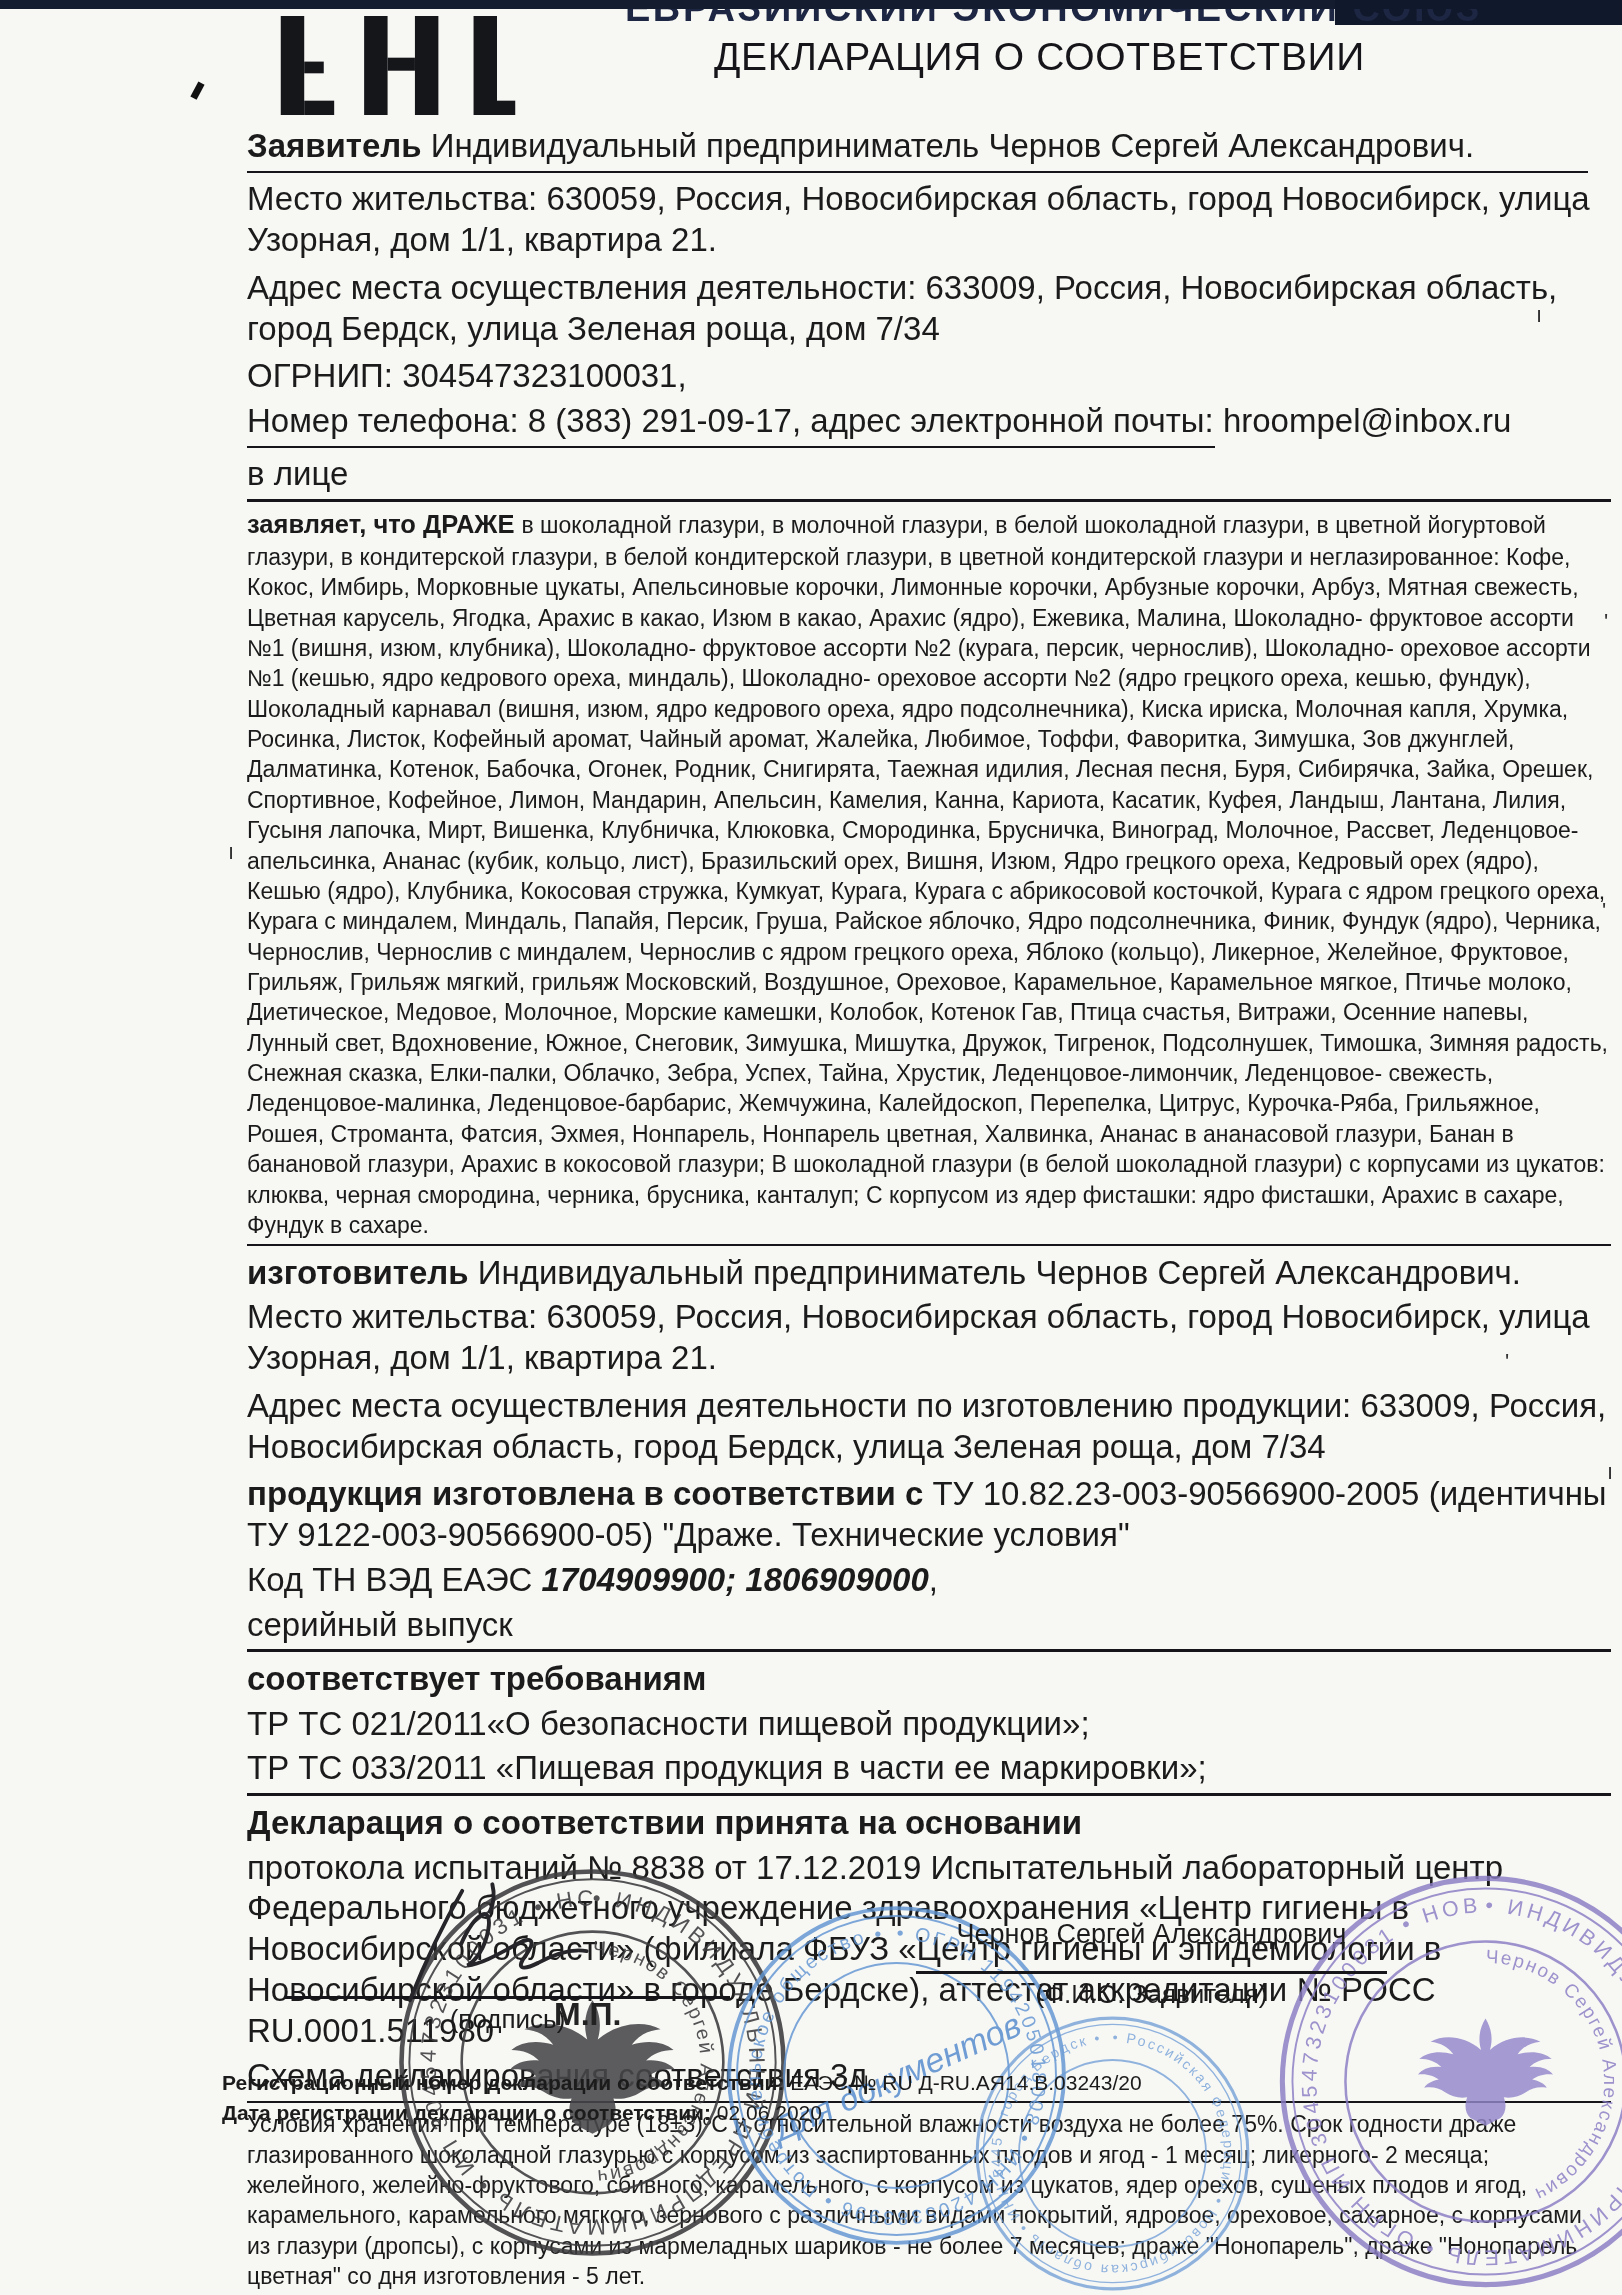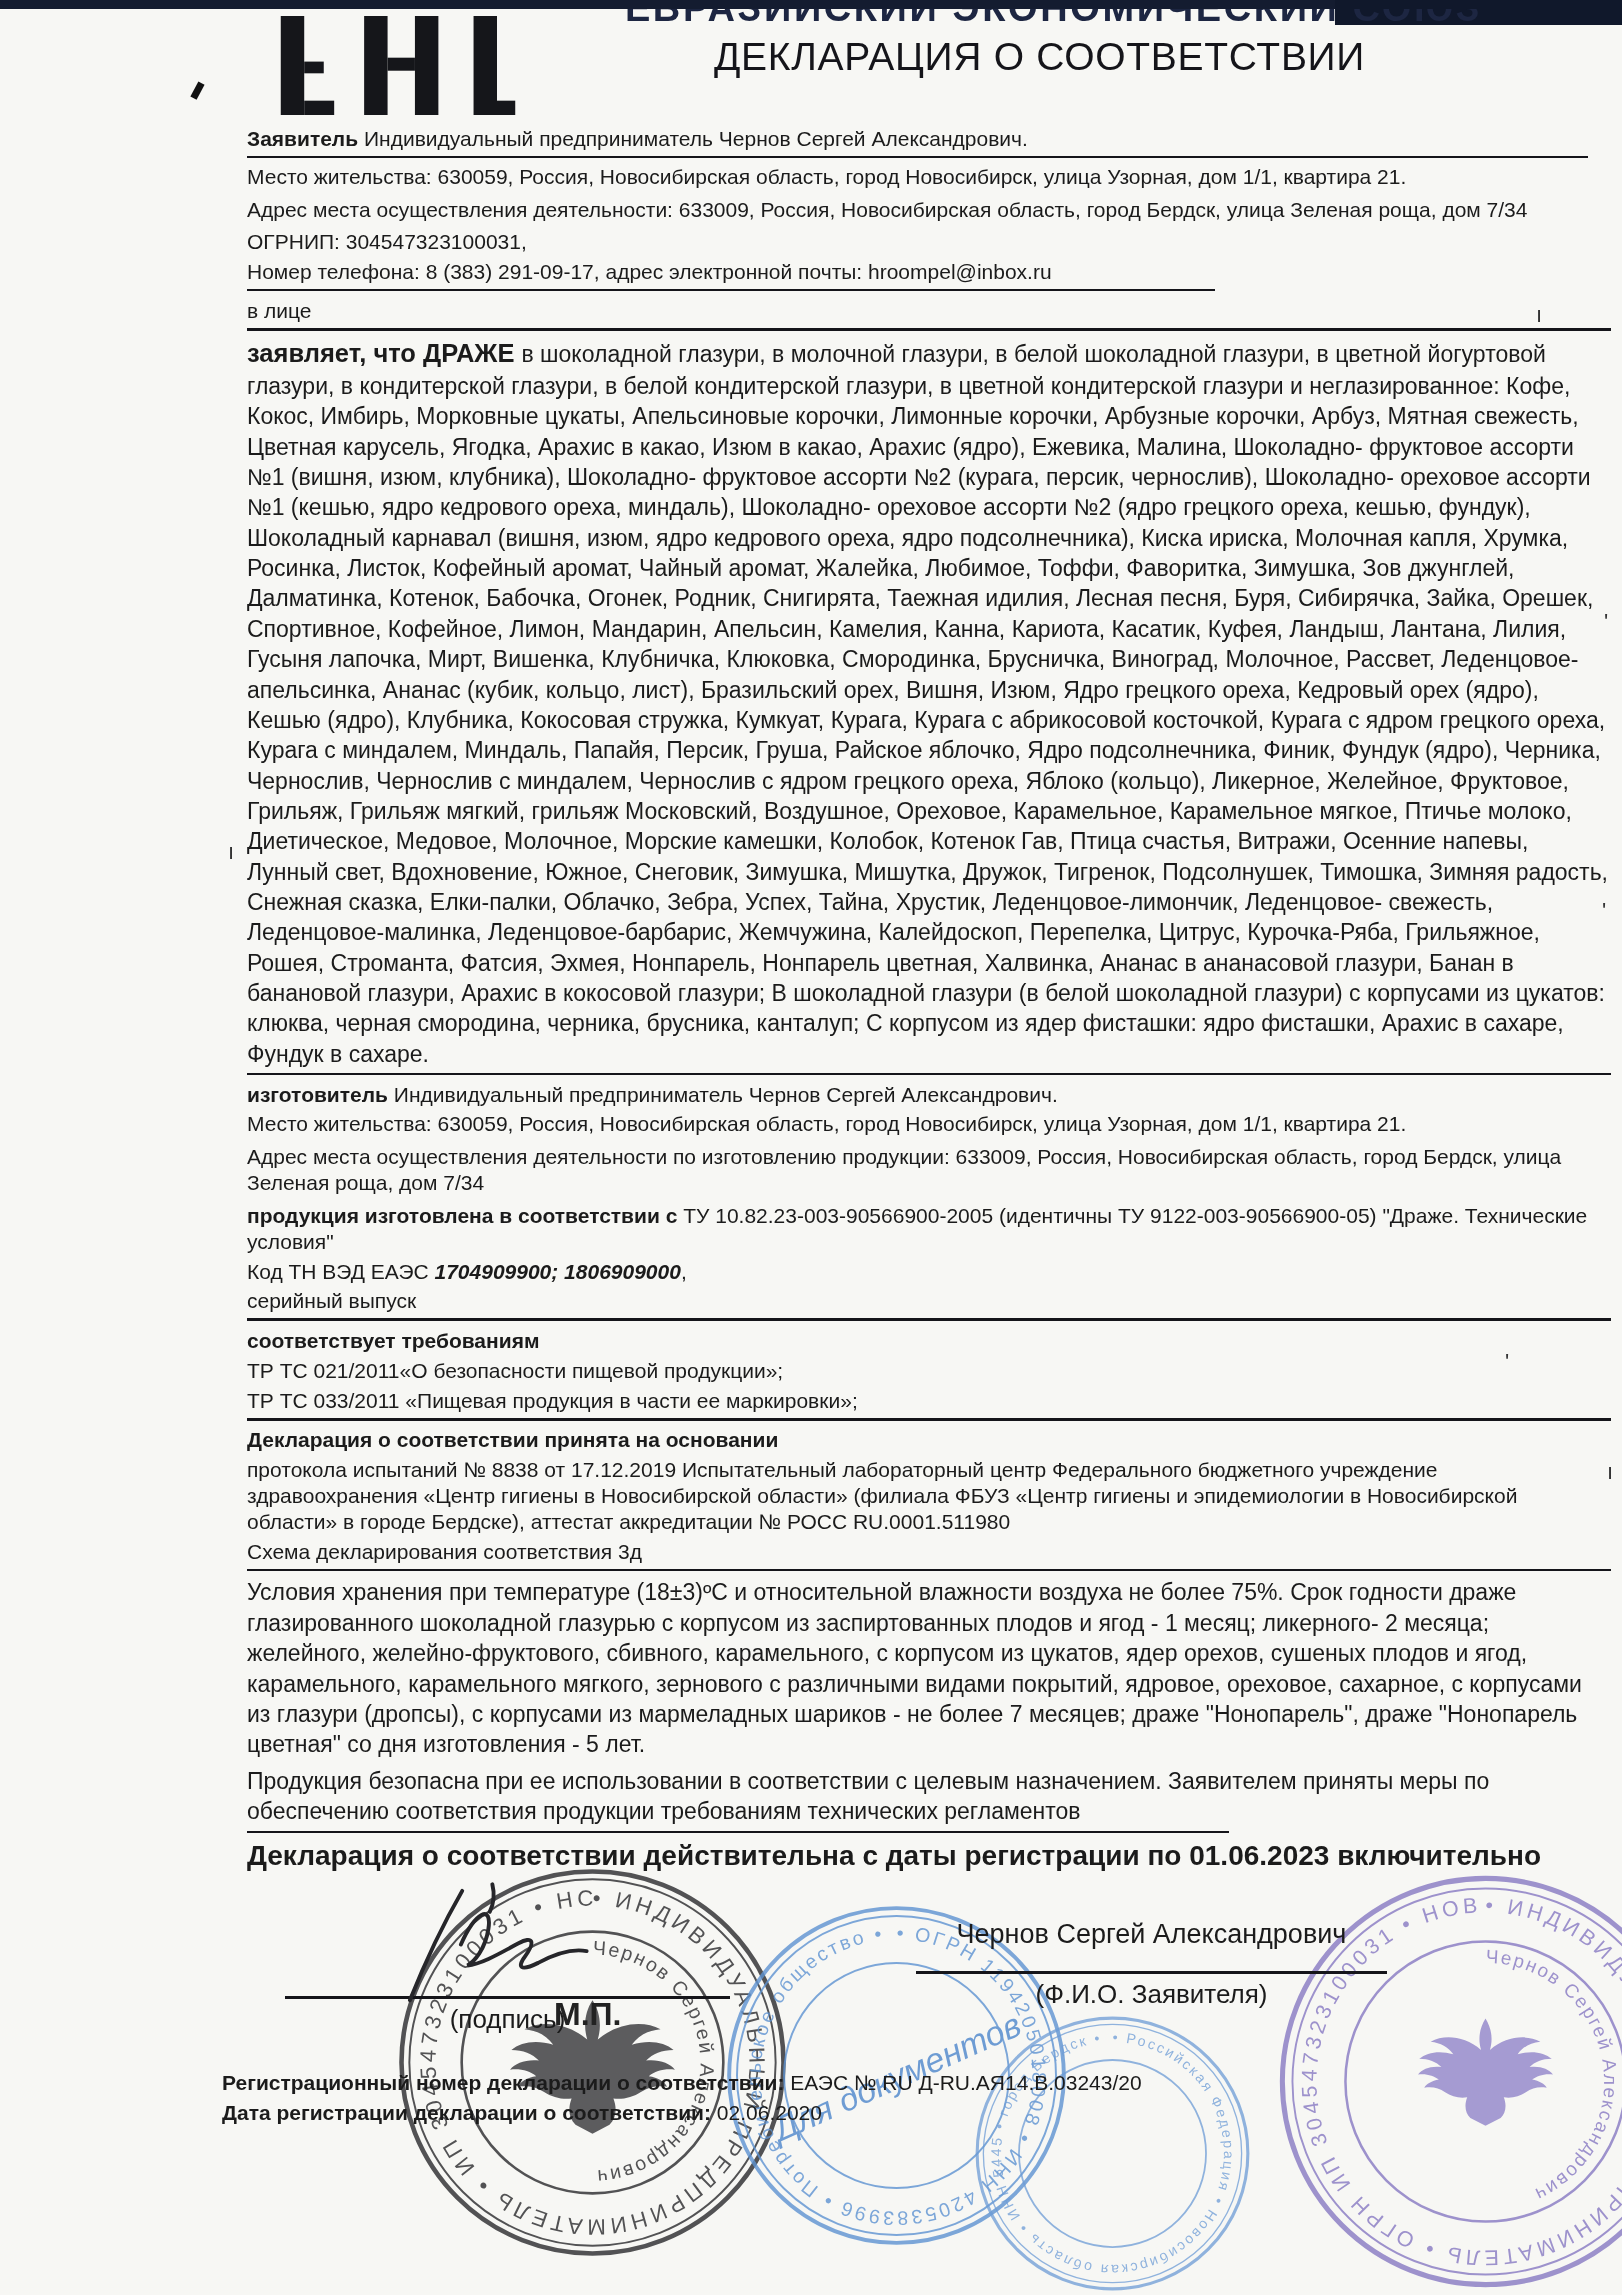--- a/index.html
+++ b/index.html
@@ -20,21 +20,21 @@
   .union-name {
     position:absolute; left:0; top:-22px; width:929px; text-align:center;
     font-size:38px; font-weight:700; letter-spacing:2.6px; color:#1d2642;
   }
   .doc-title {
     position:absolute; left:575px; top:35px; width:929px; text-align:center;
     font-size:39px; font-weight:400; letter-spacing:0.7px; color:#15151a;
   }
 
   .content { position:absolute; left:247px; top:126px; width:1364px; z-index:2; }
-  .line { font-size:21px; line-height:1.24; }
+  .line { font-size:33px; line-height:1.24; }
   .small { font-size:23px; line-height:1.32; }
   b { font-weight:700; }
   .rule { height:0; border-bottom:2.6px solid #15151a; margin:3.9px 0 6.5px 0; }
   .rule.thick { border-bottom-width:3.9px; }
   .rule.w1 { width:1341px; }
   .rule.w2 { width:968px; }
   .rule.w3 { width:1364px; }
   .rule.w4 { width:982px; }
   .mt6 { margin-top:3.9px; } .mt10 { margin-top:6.5px; }
   .codes { font-style:italic; font-weight:700; }

